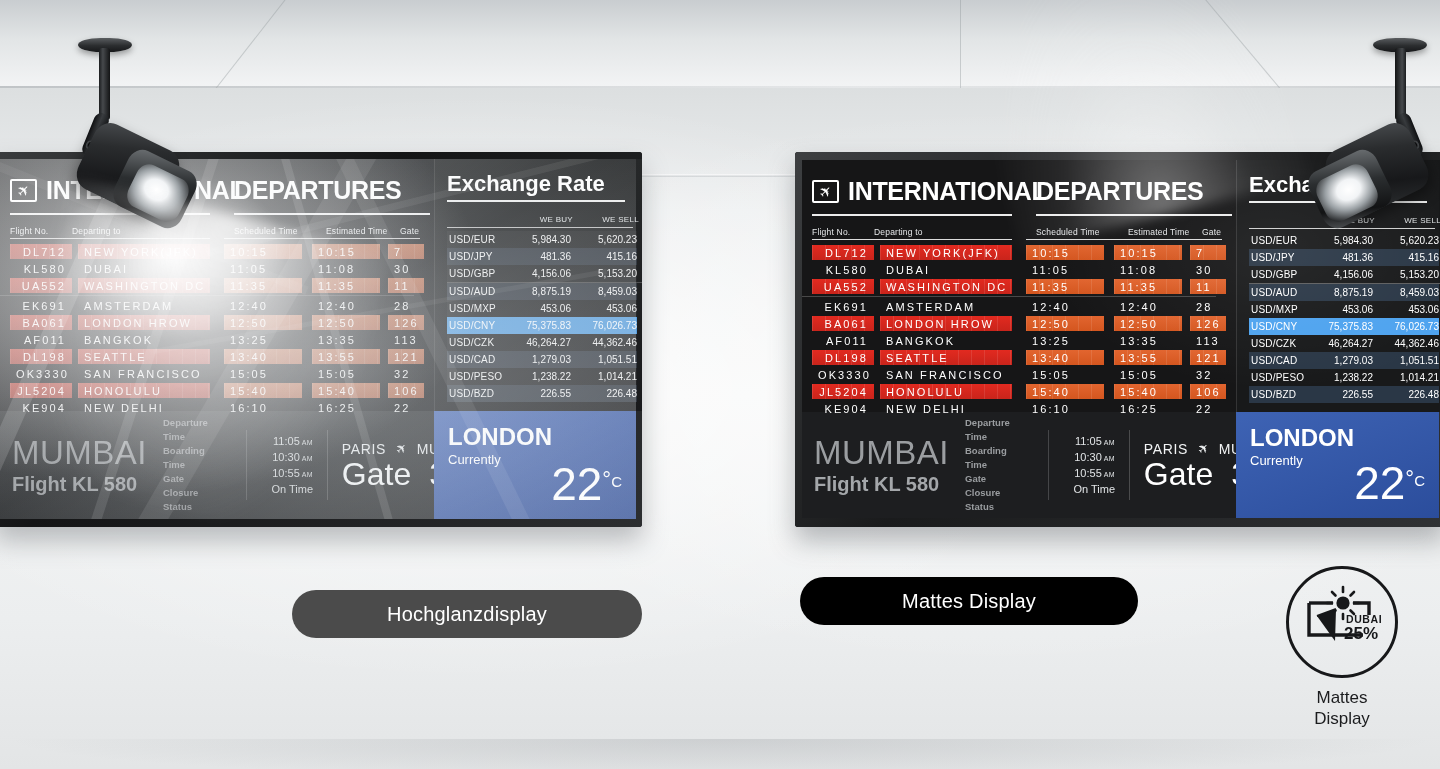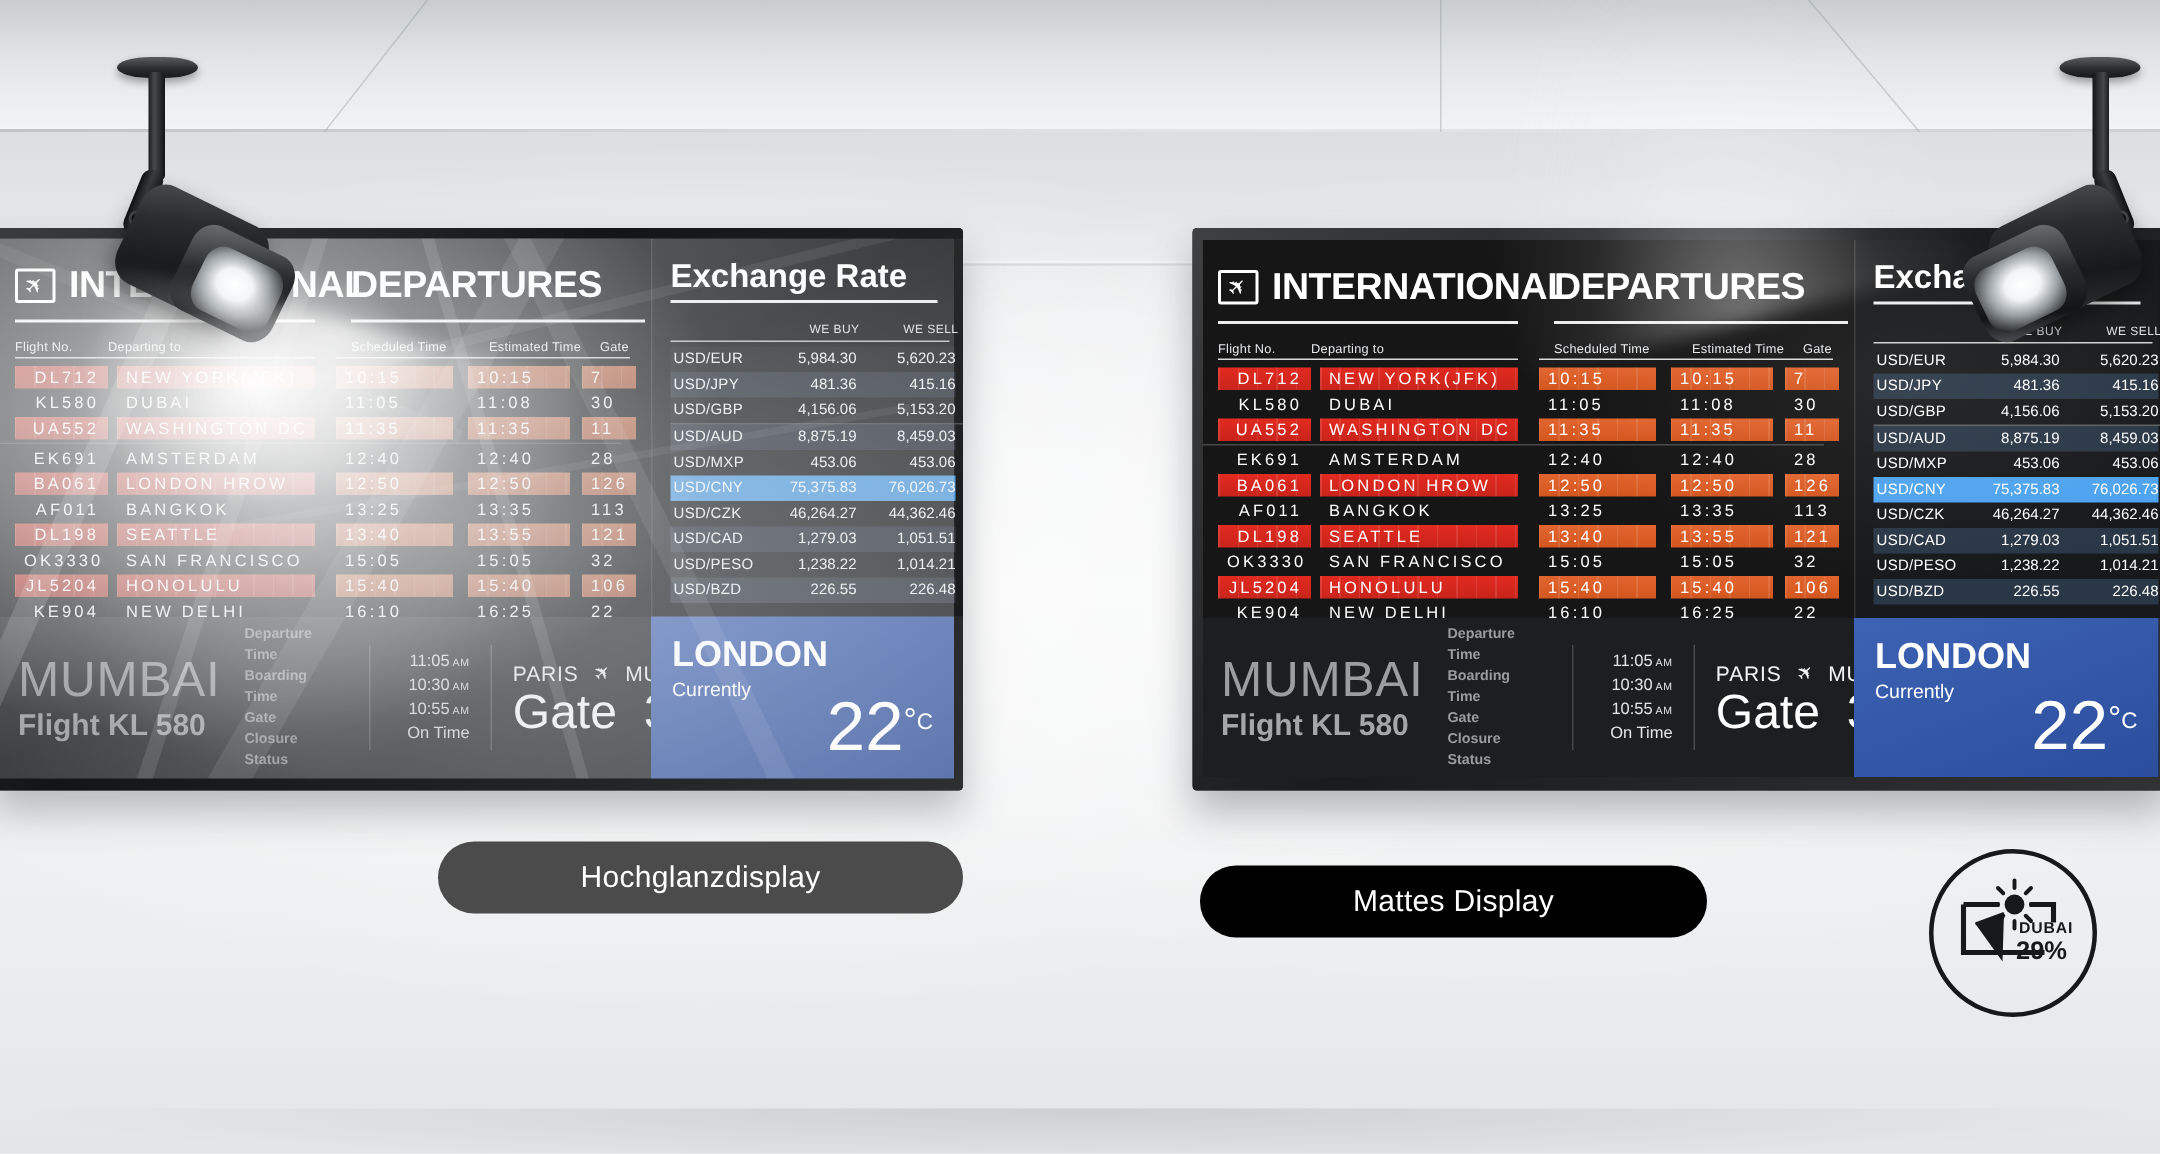--- a/index.html
+++ b/index.html
@@ -1050,21 +1050,21 @@
 <div class="spot" id="spot-right" style="left:1245px;top:30px;width:200px;height:210px;transform:scaleX(-1);">
   <div class="canopy" style="left:18px;top:8px;"></div>
   <div class="stem" style="left:39px;top:18px;height:72px;"></div>
   <div class="yoke" style="left:28px;top:82px;transform:rotate(22deg);"></div>
   <div class="head" style="left:22px;top:104px;transform:rotate(26deg);"></div>
   <div class="ring" style="left:58px;top:128px;transform:rotate(26deg);"></div>
   <div class="lens" style="left:70px;top:140px;transform:rotate(26deg);"></div>
 </div>
 <div class="beam" style="left:1310px;top:178px;width:300px;height:260px;transform:rotate(166deg);transform-origin:top left;opacity:.45;"></div>
 
-<div class="pill" id="pill-glossy" style="left:292px;top:561px;width:350px;height:48px;background:#4b4b4b;text-align:right;">
+<div class="pill" id="pill-glossy" style="left:292px;top:590px;width:350px;height:48px;background:#4b4b4b;text-align:right;">
   <span>Hochglanzdisplay</span>
 </div>
 <div class="pill" id="pill-matte" style="left:800px;top:577px;width:338px;height:48px;background:#000;">
   <span>Mattes Display</span>
 </div>
 
 <div class="badge" style="left:1286px;top:566px;">
   <div class="badge-circle">
     <svg width="106" height="106" viewBox="0 0 106 106" style="position:absolute;left:0;top:0;">
 
@@ -1085,15 +1085,19 @@
           <line x1="61.5" y1="41.5" x2="65" y2="45"></line>
           <line x1="65" y1="23" x2="61.5" y2="26.5"></line>
           <line x1="43" y1="45" x2="46.5" y2="41.5"></line>
         </g>
       </g>
 
       <path d="M47,40 L28,47 L46,72 Z" fill="#17181a"></path>
       <path d="M47,40 L28,47" stroke="#17181a" stroke-width="2" fill="none"></path>
     </svg>
     <div style="position:absolute;left:57px;top:44px;font-size:10.5px;font-weight:bold;color:#17181a;letter-spacing:.6px;">DUBAI</div>
-    <div style="position:absolute;left:55px;top:55px;font-size:17px;font-weight:bold;color:#17181a;">29%</div>
+    <div style="position:absolute;left:55px;top:55px;font-size:17px;font-weight:bold;color:#17181a;">25%</div>
+  </div>
+  <div class="badge-cap">
+    <div>Mattes</div>
+    <div>Display</div>
   </div>
 </div>
 
 </body></html>

